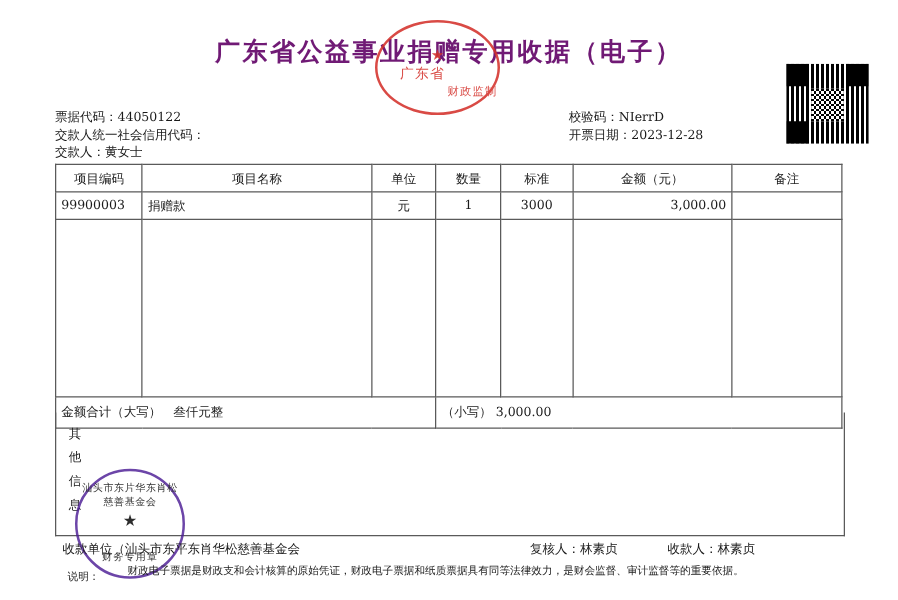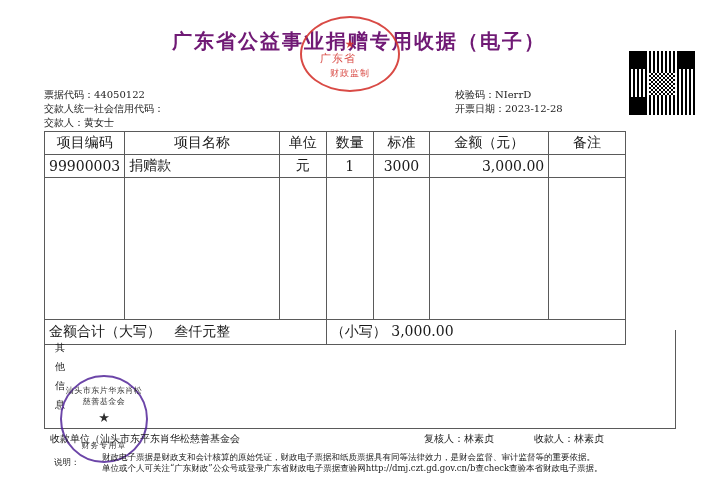--- a/index.html
+++ b/index.html
@@ -65,20 +65,21 @@
     letter-spacing: 1px;
   }
   .oval-seal .l2 {
     position: absolute;
     top: 49px;
     left: 0;
     width: 96px;
     font-size: 9px;
     font-family: "DejaVu Serif", "Liberation Serif", serif;
     letter-spacing: 1px;
+    text-align: right;
   }
   
   .qr {
     position: absolute;
     right: 22px;
     top: 50px;
     width: 66px;
     height: 64px;
     background:
       
@@ -126,24 +127,24 @@
     font-family: "DejaVu Serif", "Liberation Serif", serif;
   }
   .meta-row { white-space: nowrap; }
   .meta-row .k { color: #1a1a1a; }
   .meta-row .v { color: #1a1a1a; }
   
   .table {
     position: absolute;
     left: 44px;
     top: 131px;
-    width: 582px;
+    width: 630px;
     border: 1px solid #5a5a5a;
     border-collapse: collapse;
-    font-size: 14px;
+    font-size: 10px;
     font-family: "DejaVu Serif", "Liberation Serif", serif;
   }
   .table td, .table th {
     border: 1px solid #5a5a5a;
     padding: 2px 4px;
     font-weight: normal;
     height: 15px;
   }
   .table thead th {
     text-align: center;
@@ -366,17 +367,16 @@
     </div>
     <div class="sign-payee">
       <span>收款人：</span><span class="handwrite">林素贞</span>
     </div>
   </div>
 
   <div class="note">
     <div class="note-label">说明：</div>
     <div class="note-lines">
       <div>财政电子票据是财政支和会计核算的原始凭证，财政电子票据和纸质票据具有同等法律效力，是财会监督、审计监督等的重要依据。</div>
-      <div>单位或个人可关注“广东财政”公众号或登录广东省财政电子票据查验网http://dmj.czt.gd.gov.cn/b查check查验本省财政电子票据。</div>
     </div>
   </div>
 
 </div>
 
 </body></html>

